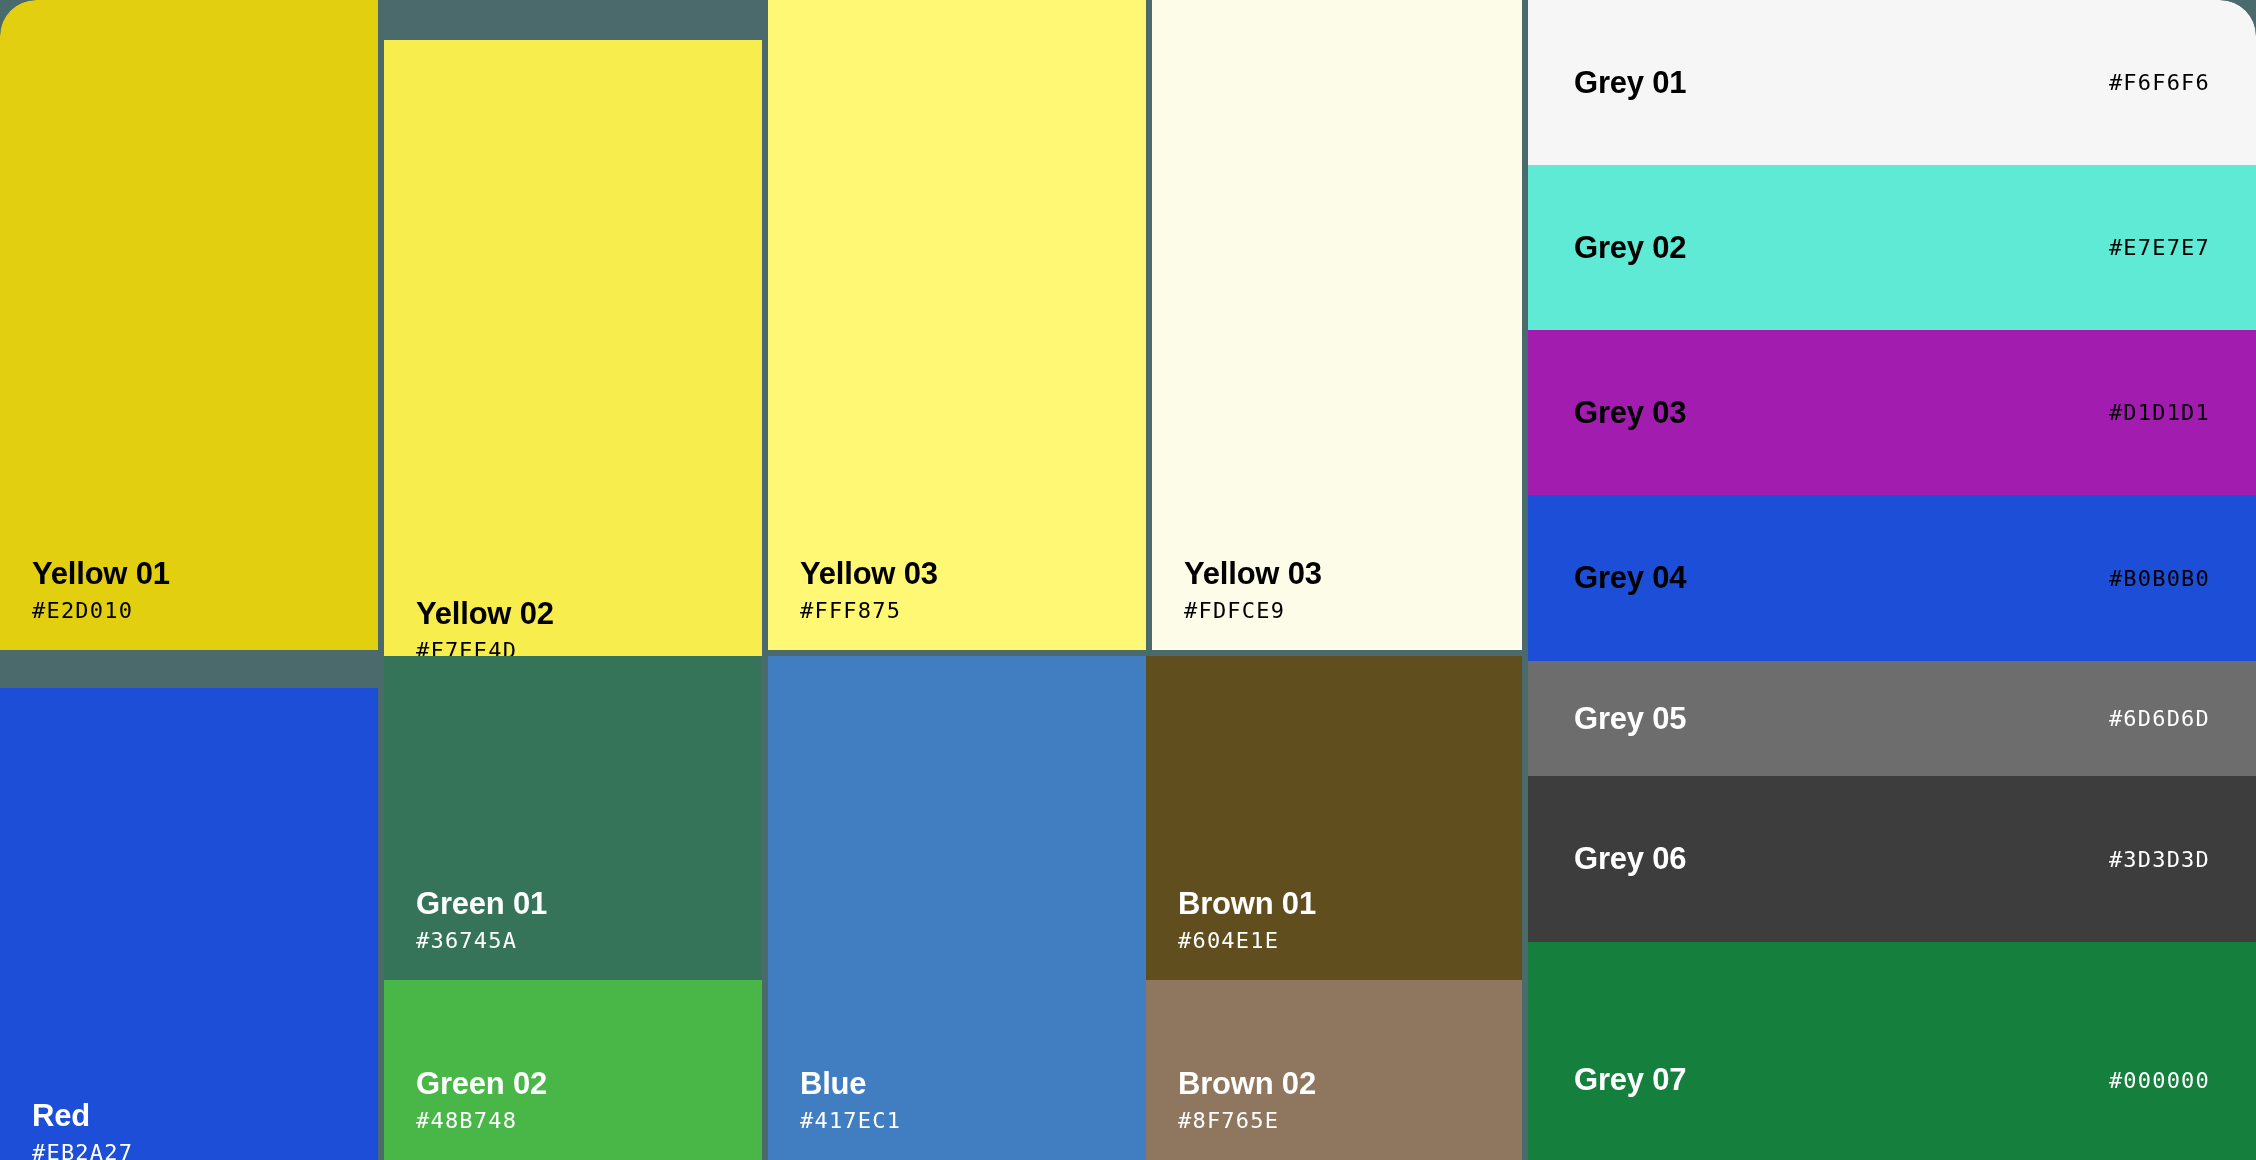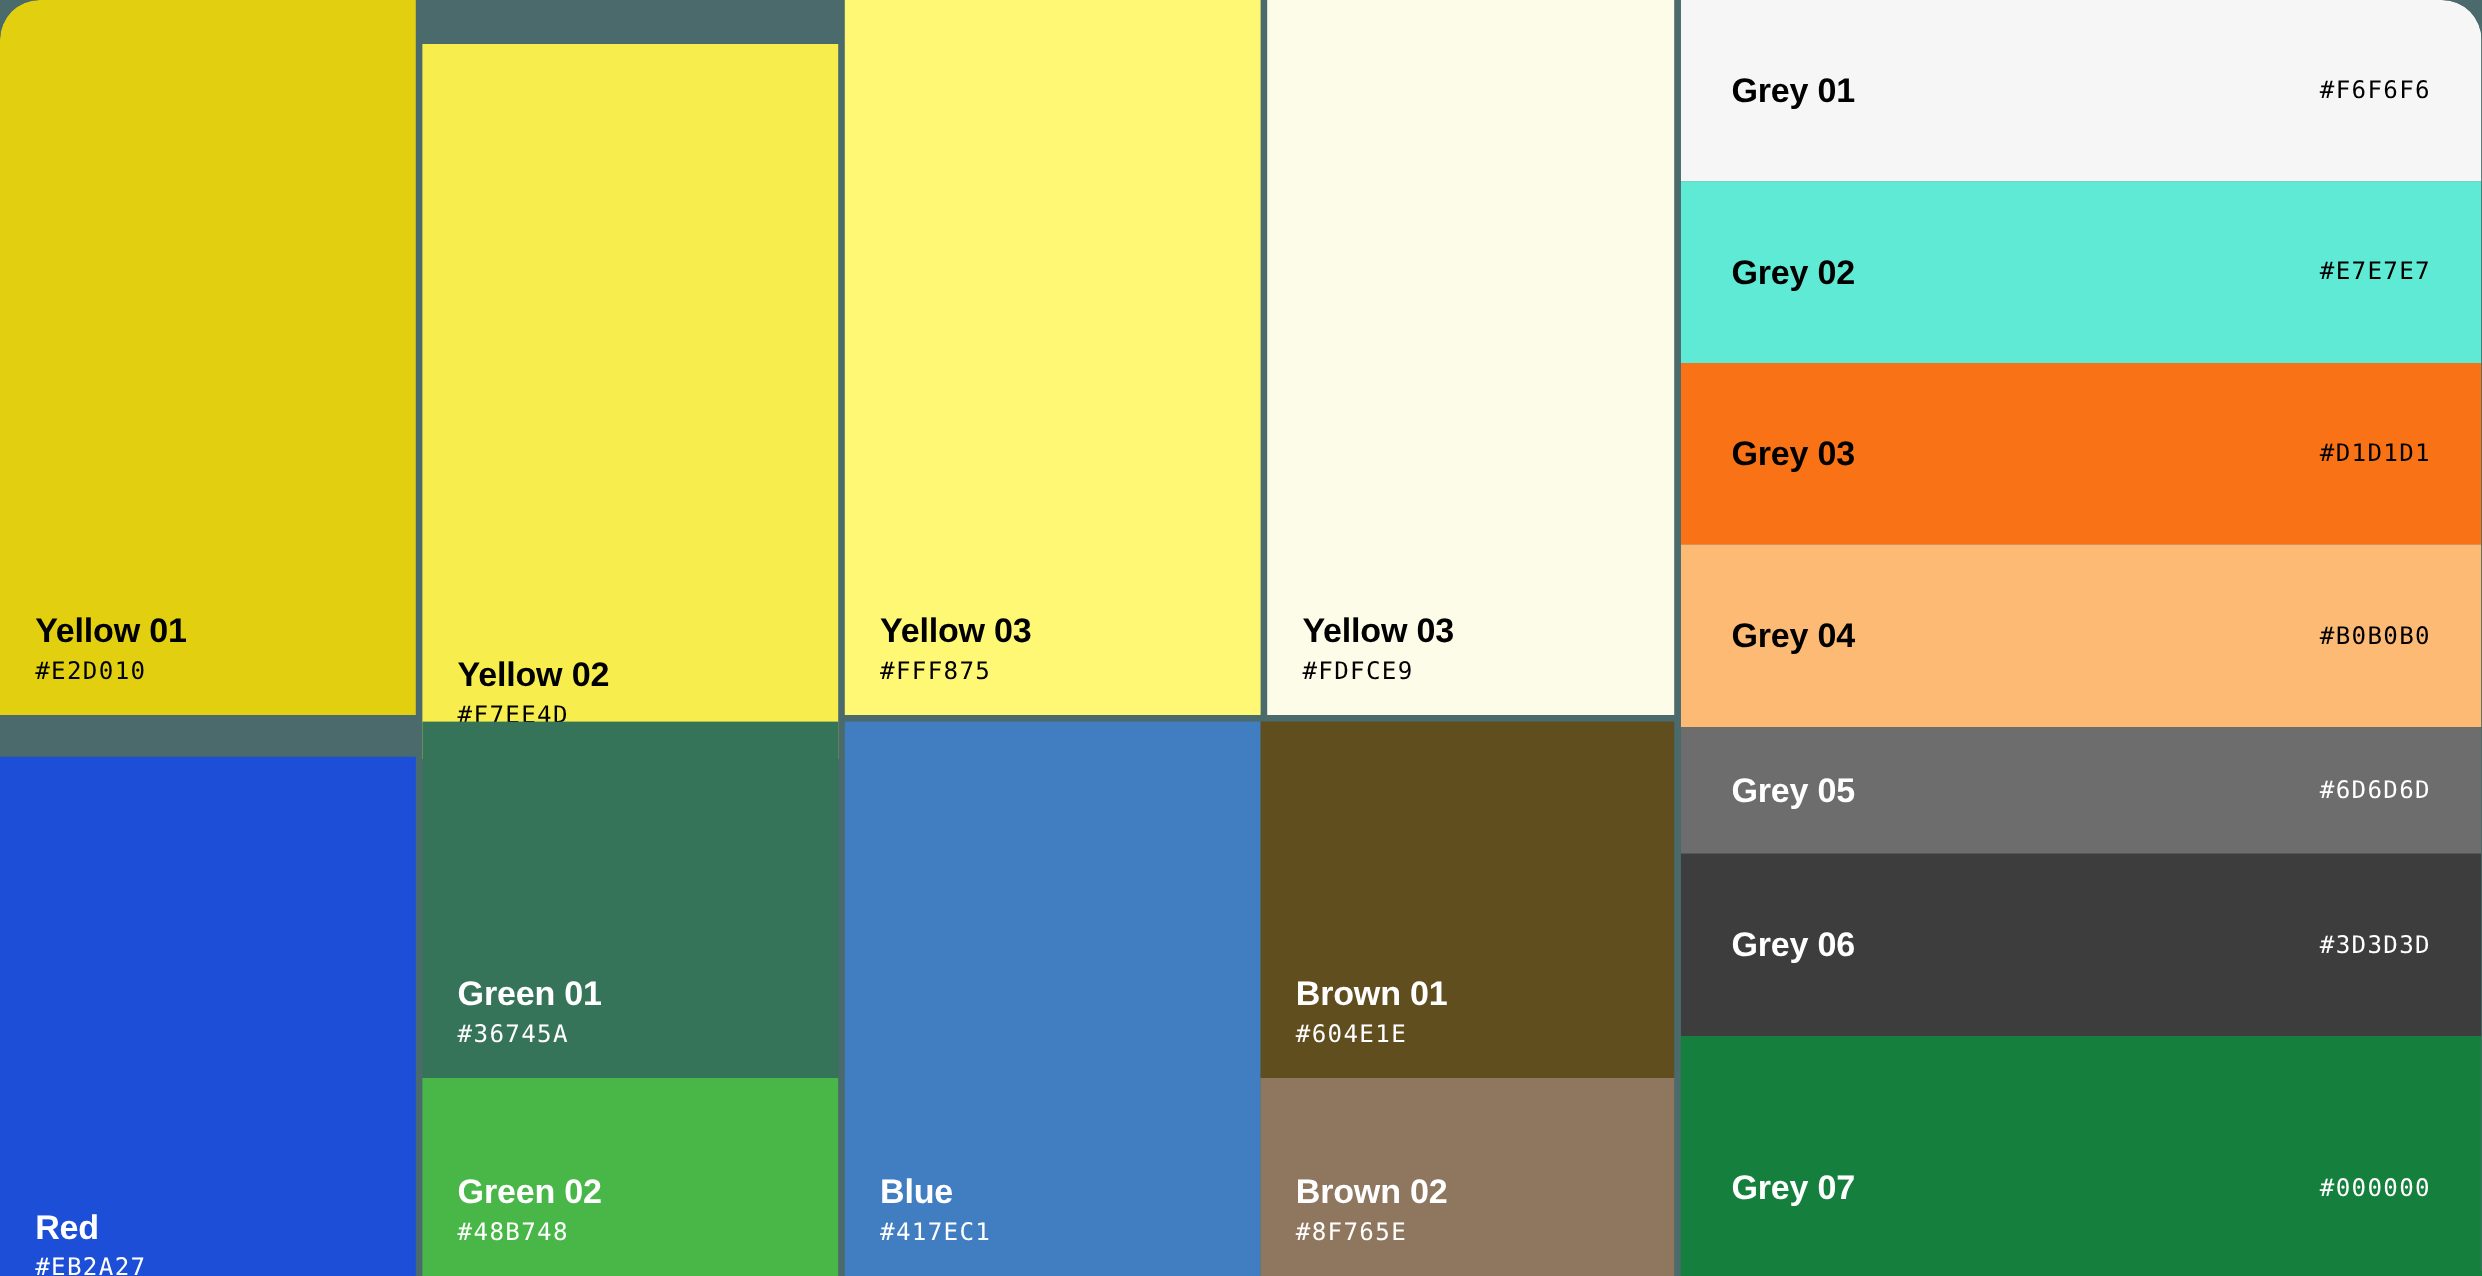--- a/index.html
+++ b/index.html
@@ -172,26 +172,26 @@
     <div class="grey-row on-light" style="height: 165px; background-color: rgb(246, 246, 246);">
       <span class="grey-name">Grey 01</span>
       <span class="grey-hex">#F6F6F6</span>
     </div>
 
     <div class="grey-row on-light" style="height: 165px; background-color: #5eead4;">
       <span class="grey-name">Grey 02</span>
       <span class="grey-hex">#E7E7E7</span>
     </div>
 
-    <div class="grey-row on-light" style="height: 165px; background-color: #f97316;">
+    <div class="grey-row on-light" style="height: 165px; background-color: #a21caf;">
       <span class="grey-name">Grey 03</span>
       <span class="grey-hex">#D1D1D1</span>
     </div>
 
-    <div class="grey-row on-light" style="height: 166px; background-color: #fdba74;">
+    <div class="grey-row on-light" style="height: 166px; background-color: #1d4ed8;">
       <span class="grey-name">Grey 04</span>
       <span class="grey-hex">#B0B0B0</span>
     </div>
 
     <div class="grey-row on-dark" style="height: 115px; background-color: rgb(109, 109, 109);">
       <span class="grey-name">Grey 05</span>
       <span class="grey-hex">#6D6D6D</span>
     </div>
 
     <div class="grey-row on-dark" style="height: 166px; background-color: rgb(61, 61, 61);">

